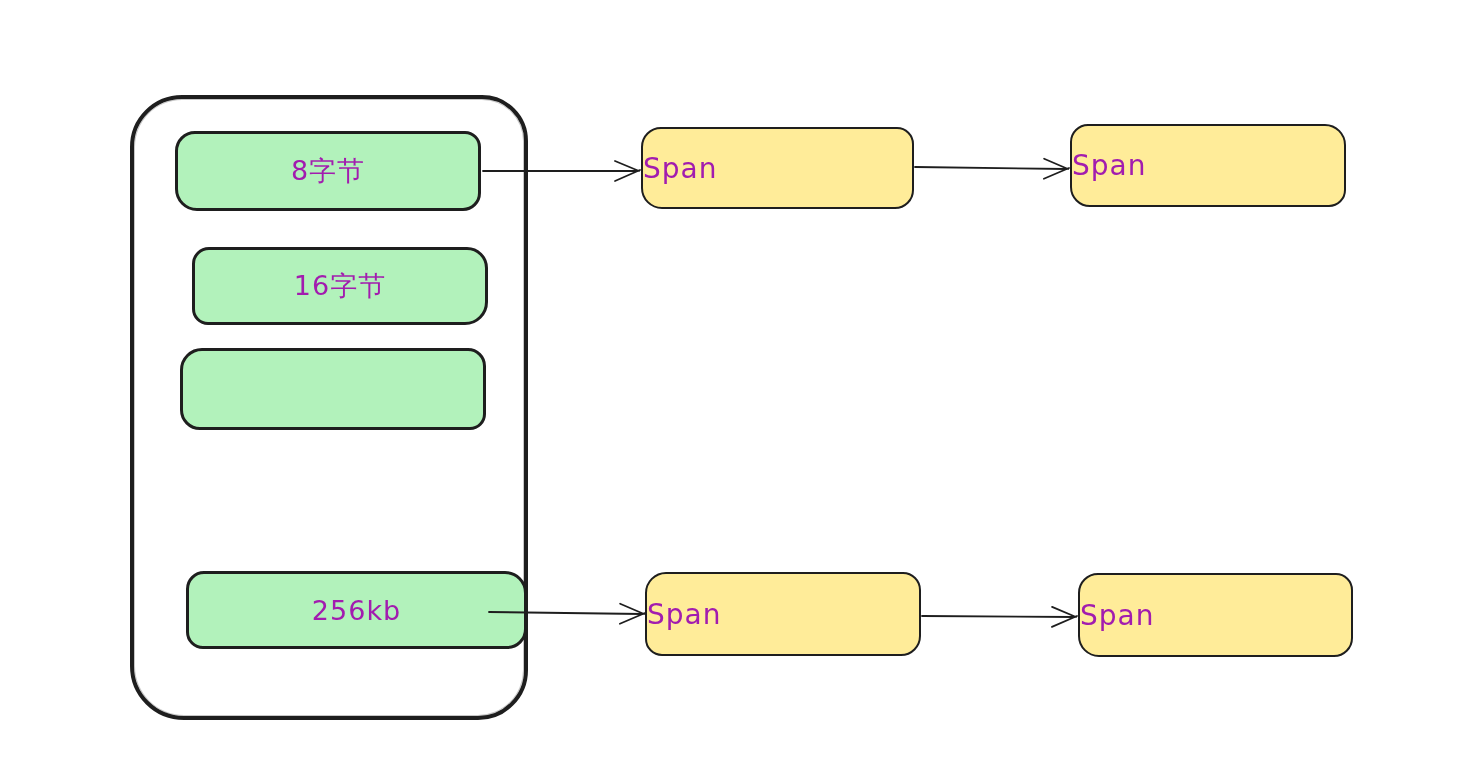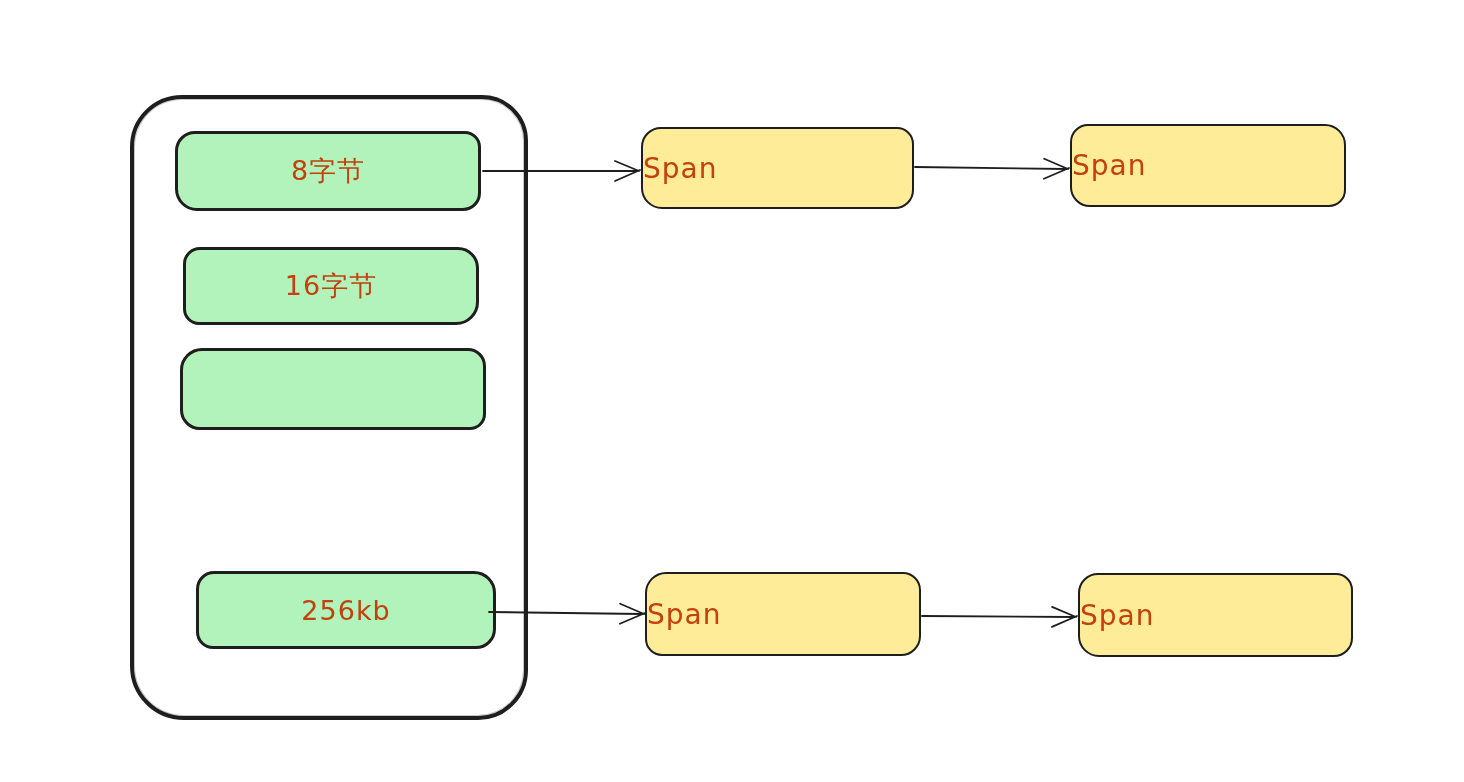--- a/index.html
+++ b/index.html
@@ -7,21 +7,21 @@
     padding: 0;
     background: #ffffff;
   }
   .stage {
     position: relative;
     width: 1464px;
     height: 782px;
     background: #ffffff;
     overflow: hidden;
     font-family: "DejaVu Sans", "Liberation Sans", sans-serif;
-    color: #c2410c;
+    color: #a21caf;
   }
   
   .central-container {
     position: absolute;
     left: 130px;
     top: 95px;
     width: 398px;
     height: 625px;
     border: 4px solid #1e1e1e;
     border-radius: 52px 46px 50px 54px;
@@ -36,23 +36,23 @@
     background: #b2f2bb;
     border: 3.5px solid #1e1e1e;
     border-radius: 20px 16px 18px 22px;
     display: flex;
     align-items: center;
     justify-content: center;
     font-size: 27px;
     letter-spacing: 1px;
   }
   .size-box.b1 { left: 175px; top: 131px; width: 306px; height: 80px; }
-  .size-box.b2 { left: 183px; top: 247px; width: 296px; height: 78px; border-radius: 17px 21px 23px 16px; }
+  .size-box.b2 { left: 192px; top: 247px; width: 296px; height: 78px; border-radius: 17px 21px 23px 16px; }
   .size-box.b3 { left: 180px; top: 348px; width: 306px; height: 82px; border-radius: 22px 18px 16px 20px; }
-  .size-box.b4 { left: 196px; top: 571px; width: 300px; height: 78px; border-radius: 18px 22px 20px 17px; }
+  .size-box.b4 { left: 186px; top: 571px; width: 341px; height: 78px; border-radius: 18px 22px 20px 17px; }
   
   .span-box {
     position: absolute;
     box-sizing: border-box;
     background: #ffec99;
     border: 2px solid #1e1e1e;
     border-radius: 20px 17px 19px 21px;
     display: flex;
     align-items: center;
     justify-content: flex-start;

